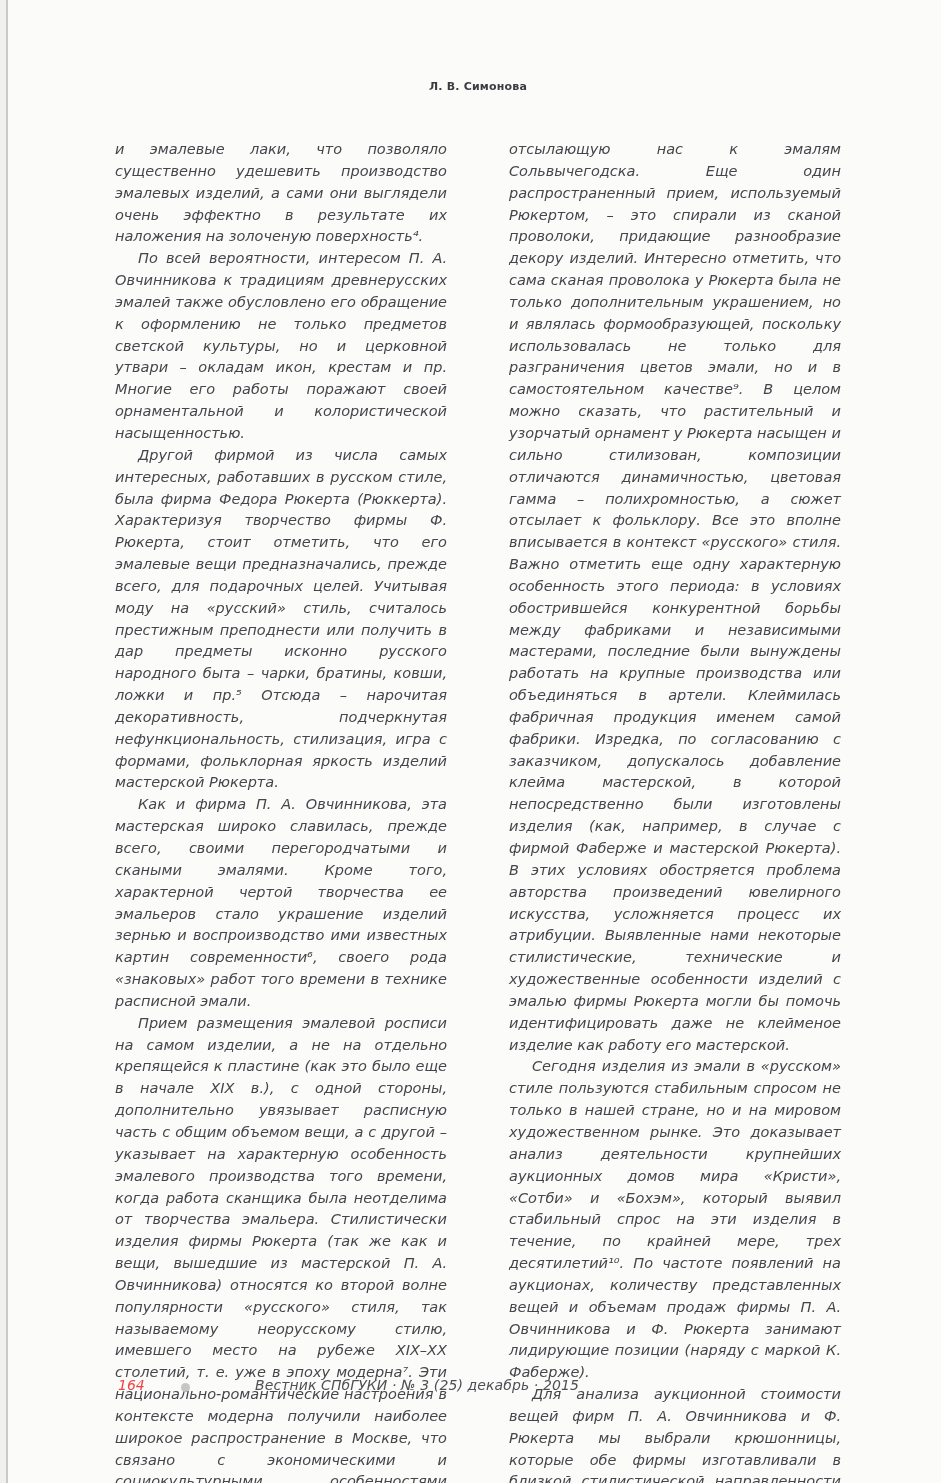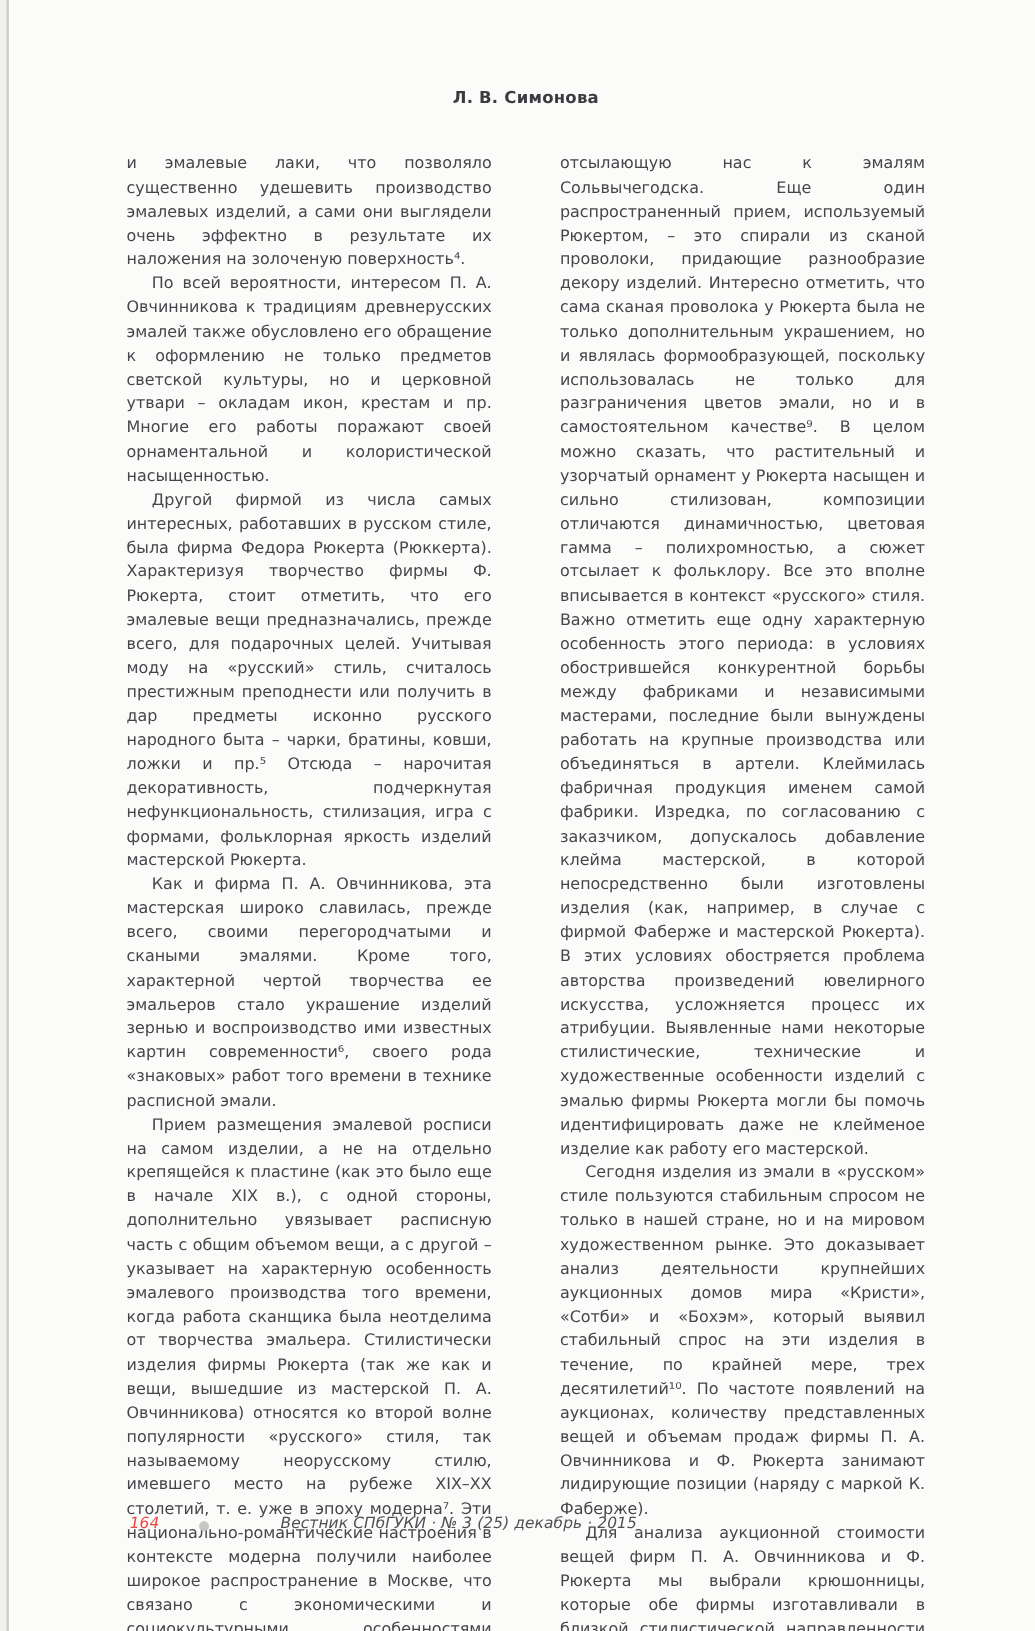--- a/index.html
+++ b/index.html
@@ -25,21 +25,21 @@
     left: 6px; top: 0; bottom: 0;
     width: 2px;
     background: #c9c9c7;
   }
   .author-header {
     position: absolute;
     left: 115px;
     top: 80px;
     width: 726px;
     text-align: center;
-    font-size: 15px;
+    font-size: 11px;
     font-weight: bold;
     color: #3c3b41;
     letter-spacing: 0.2px;
   }
   .columns {
     position: absolute;
     left: 115px;
     top: 139px;
     width: 726px;
     height: 1215px;
@@ -53,20 +53,21 @@
     font-size: 14.5px;
     line-height: 21.85px;
     text-align: justify;
   }
   .column.left  { left: 0; }
   .column.right { left: 394px; }
   .column p {
     margin: 0;
     text-align: justify;
     text-align-last: left;
+    font-style: italic;
   }
   .column p.indent { text-indent: 23px; }
   .page-footer {
     position: absolute;
     left: 0; right: 0;
     top: 1377px;
     height: 24px;
     color: #55545c;
     font-size: 14px;
   }

